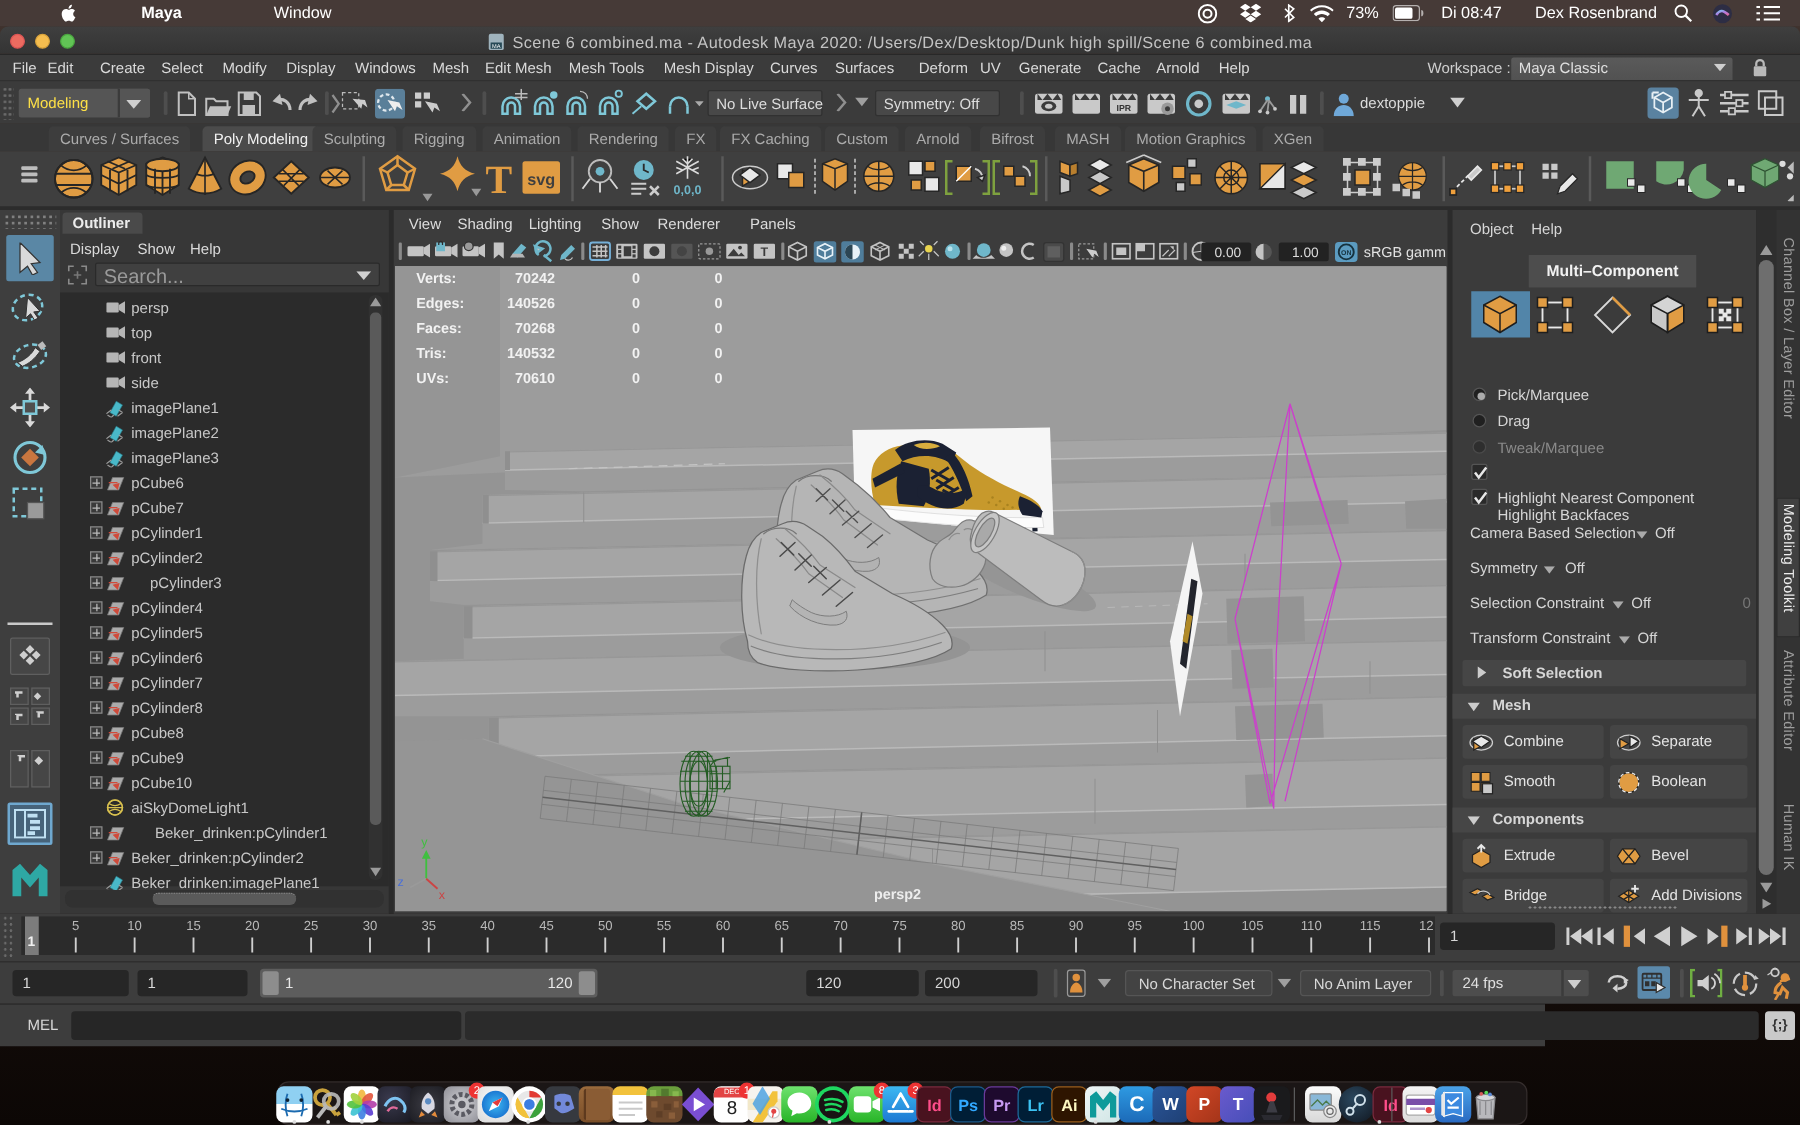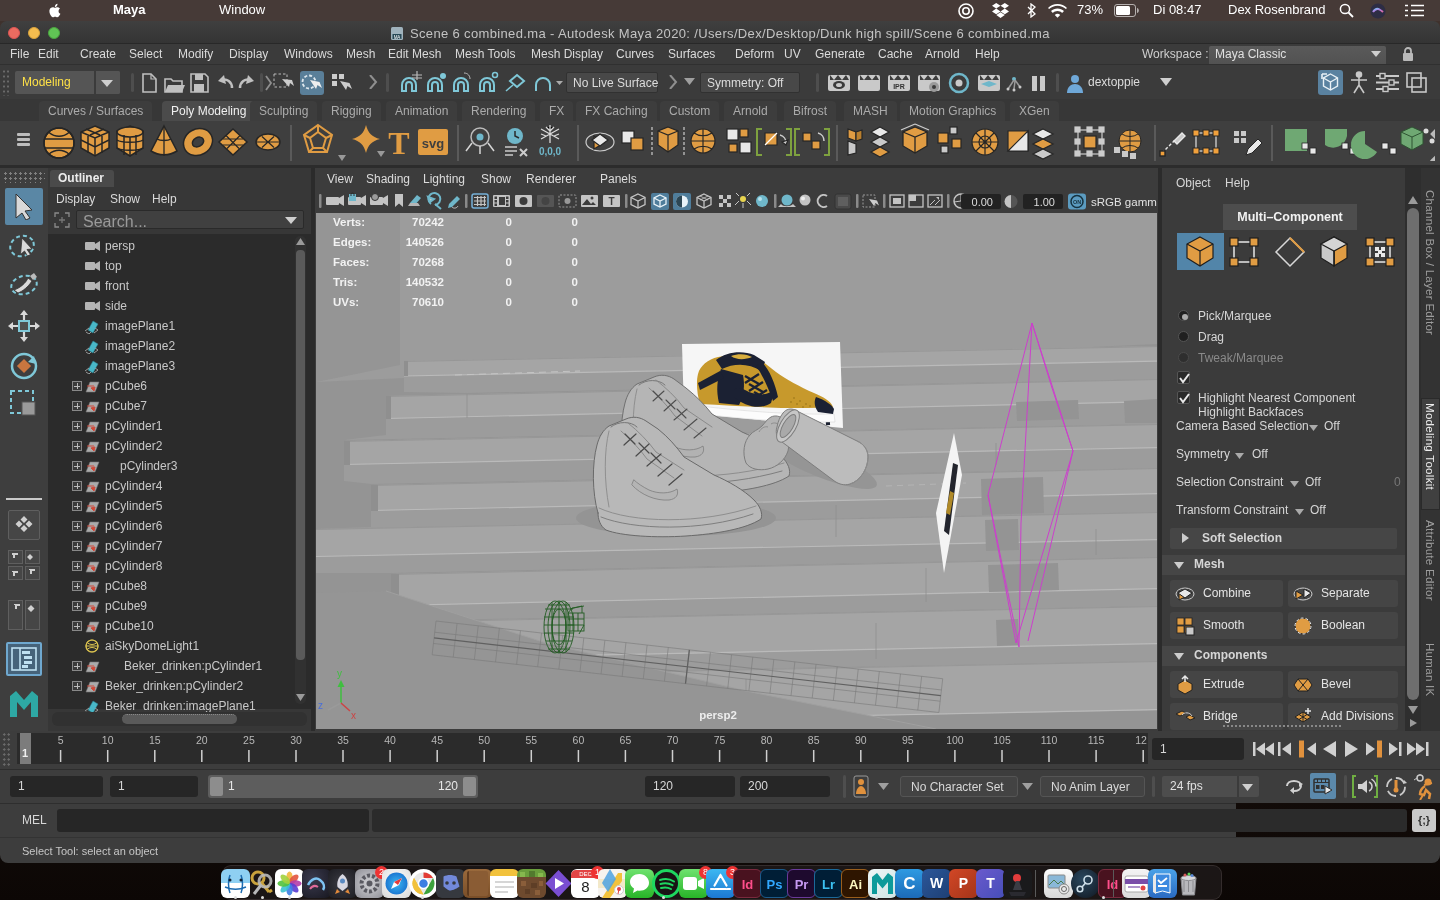--- a/index.html
+++ b/index.html
@@ -1523,21 +1523,21 @@
     <div style="position:absolute;left:900px;top:6px;width:118px;height:21px;background:#434343;border:1px solid #555;border-radius:3px;color:#d8d8d8;font-size:12px;">
         <span style="position:absolute;left:10px;top:3px;">No Character Set</span>
       </div>
     <svg style="position:absolute;left:1022px;top:13px;" width="11" height="8">
         <path d="M0 0h11L5.5 7z" fill="#9f9f9f"></path>
       </svg>
     <div style="position:absolute;left:1040px;top:6px;width:105px;height:21px;background:#434343;border:1px solid #555;border-radius:3px;color:#d8d8d8;font-size:12px;">
         <span style="position:absolute;left:10px;top:3px;">No Anim Layer</span>
       </div>
     <div style="position:absolute;left:1152px;top:6px;width:3px;height:21px;background:#4e4e4e;border-radius:2px;"></div>
-    <div style="position:absolute;left:1162px;top:6px;width:97px;height:21px;background:#4d4d4d;border-radius:2px;color:#e0e0e0;font-size:12px;">
+    <div style="position:absolute;left:1162px;top:6px;width:109px;height:21px;background:#4d4d4d;border-radius:2px;color:#e0e0e0;font-size:12px;">
       <span style="position:absolute;left:8px;top:3px;">24 fps</span>
       <div style="position:absolute;right:0;top:0;width:22px;height:21px;border-left:2px solid #3b3b3b;"></div>
       <svg style="position:absolute;right:6px;top:8px;" width="11" height="8">
           <path d="M0 0h11L5.5 7z" fill="#cfcfcf"></path>
         </svg>
     </div>
     <svg style="position:absolute;left:1283px;top:8px;" width="22" height="17" viewBox="0 0 22 17">
         <path d="M4 8c0-3 3-5 7-5s7 2 7 5-3 5-7 5" fill="none" stroke="#d0d0d0" stroke-width="2"></path>
         <path d="M11 16l-4-3.5 4-3.5z" fill="#d0d0d0"></path>
         <path d="M16 4l4 2-4 3z" fill="#d0d0d0"></path>
@@ -1571,23 +1571,20 @@
         <path d="M13 12c-3 2-5 5-5 8l4 1 2-5 4 4-1 5" stroke="#e0913d" stroke-width="2.5" fill="none"></path>
         <path d="M12 11l8-2M8 26l3-5" stroke="#e0913d" stroke-width="2"></path>
       </svg>
   </div>
   <div id="melrow">
     <span style="position:absolute;left:22px;top:9px;color:#d8d8d8;font-size:12px;">MEL</span>
     <div style="position:absolute;left:57px;top:5px;width:312px;height:23px;background:#262626;border-radius:3px;"></div>
     <div style="position:absolute;left:372px;top:5px;width:1035px;height:23px;background:#2b2b2b;border-radius:3px;"></div>
     <div style="position:absolute;left:1412px;top:5px;width:24px;height:23px;background:#c9c9c9;border-radius:3px;text-align:center;line-height:23px;font-size:11px;font-weight:bold;color:#333;">{;}</div>
   </div>
-  <div id="helprow">
-      <span style="position:absolute;left:22px;top:7px;">Select Tool: select an object</span>
-    </div>
   <div id="dock">
     <div class="dicon" style="left:-2px;background:linear-gradient(180deg,#8fd0f2 50%,#fff 50%);"><svg width="29" height="29" viewBox="0 0 29 29">
           <path d="M9 6c-2 5-2 13 0 18M20 6c2 5 2 13 0 18" stroke="#1c6bb0" fill="none" stroke-width="1.5"></path>
           <path d="M4 18c7 3 14 3 21 0" stroke="#1c6bb0" fill="none" stroke-width="1.5"></path>
           <circle cx="9" cy="11" r="1.5" fill="#123"></circle>
           <circle cx="20" cy="11" r="1.5" fill="#123"></circle>
         </svg></div>
     <div class="dicon" style="left:25px;background:transparent;"><svg width="29" height="29" viewBox="0 0 29 29">
           <circle cx="10" cy="9" r="6" fill="none" stroke="#c9a23c" stroke-width="3"></circle>
           <path d="M13 13l8 10M21 23l3-2M18 19l3-2" stroke="#c9a23c" stroke-width="3"></path>

